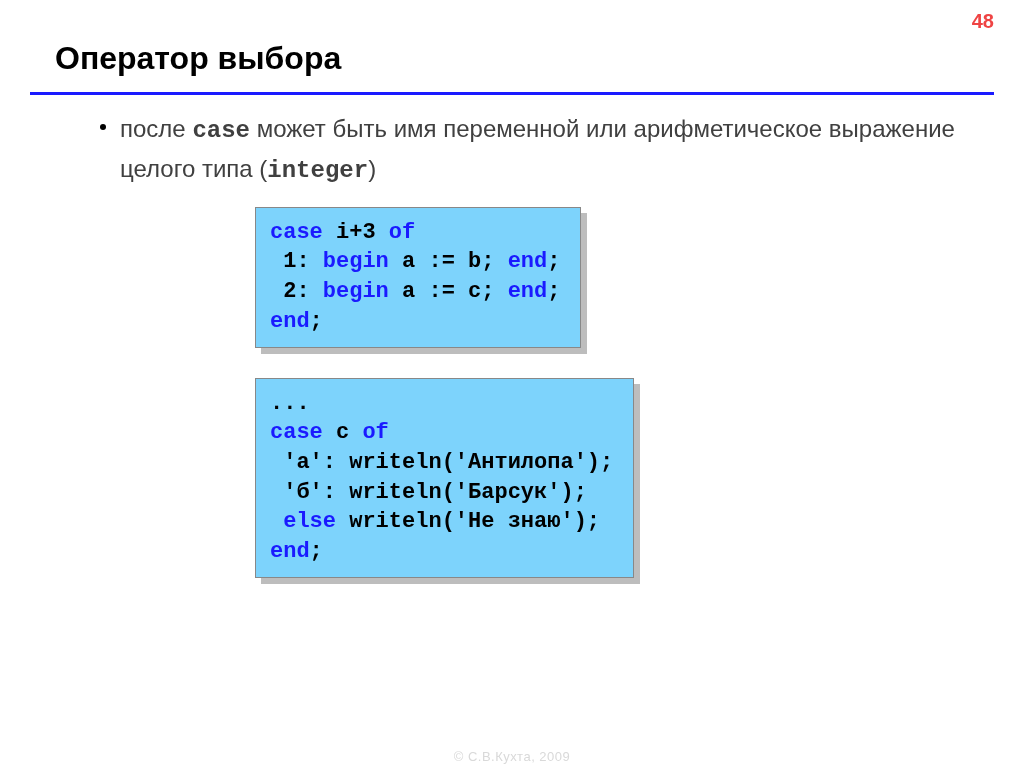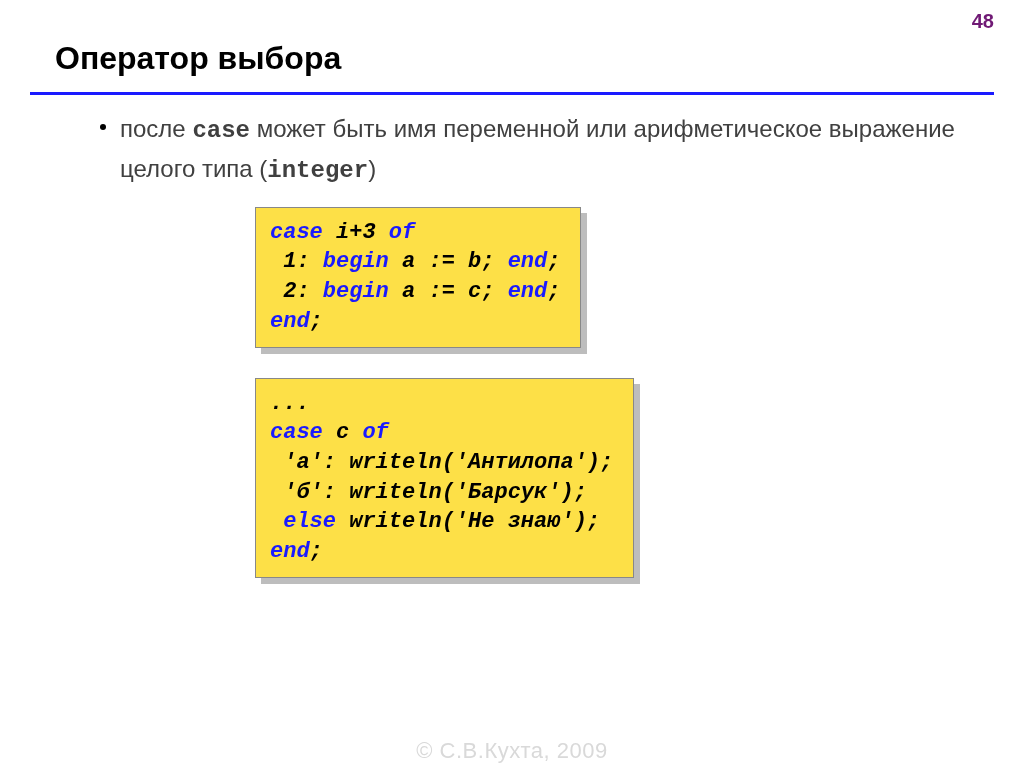--- a/index.html
+++ b/index.html
@@ -10,21 +10,21 @@
     font-family: Arial, Helvetica, sans-serif;
     position: relative;
     overflow: hidden;
   }
   .page-number {
     position: absolute;
     top: 10px;
     right: 30px;
     font-size: 20px;
     font-weight: bold;
-    color: #701a75;
+    color: #ef4444;
   }
   .title {
     position: absolute;
     top: 40px;
     left: 55px;
     font-size: 32px;
     font-weight: bold;
     color: #000;
   }
   .rule {
@@ -79,24 +79,23 @@
   .codebox-shadow {
     position: absolute;
     top: 6px;
     left: 6px;
     right: -6px;
     bottom: -6px;
     background: #bdbdbd;
   }
   .codebox {
     position: relative;
-    background: #fde047;
+    background: #7dd3fc;
     border: 1.5px solid #888888;
     padding: 10px 20px 10px 14px;
-    font-style: italic;
   }
   .codeline {
     font-family: "Courier New", Courier, monospace;
     font-weight: bold;
     font-size: 22px;
     line-height: 1.35;
     white-space: pre;
     color: #000;
   }
   .kw { color: #1a1aff; }
@@ -106,21 +105,21 @@
     margin-left: 55px;
     margin-top: 6px;
     margin-bottom: 6px;
   }
   .footer-cred {
     position: absolute;
     bottom: 4px;
     left: 0;
     right: 0;
     text-align: center;
-    font-size: 22px;
+    font-size: 13px;
     color: #d9d9d9;
     letter-spacing: 0.5px;
   }
 </style>
 </head>
 <body>
 
 <div class="page-number">48</div>
 
 <div class="title">Оператор выбора</div>

